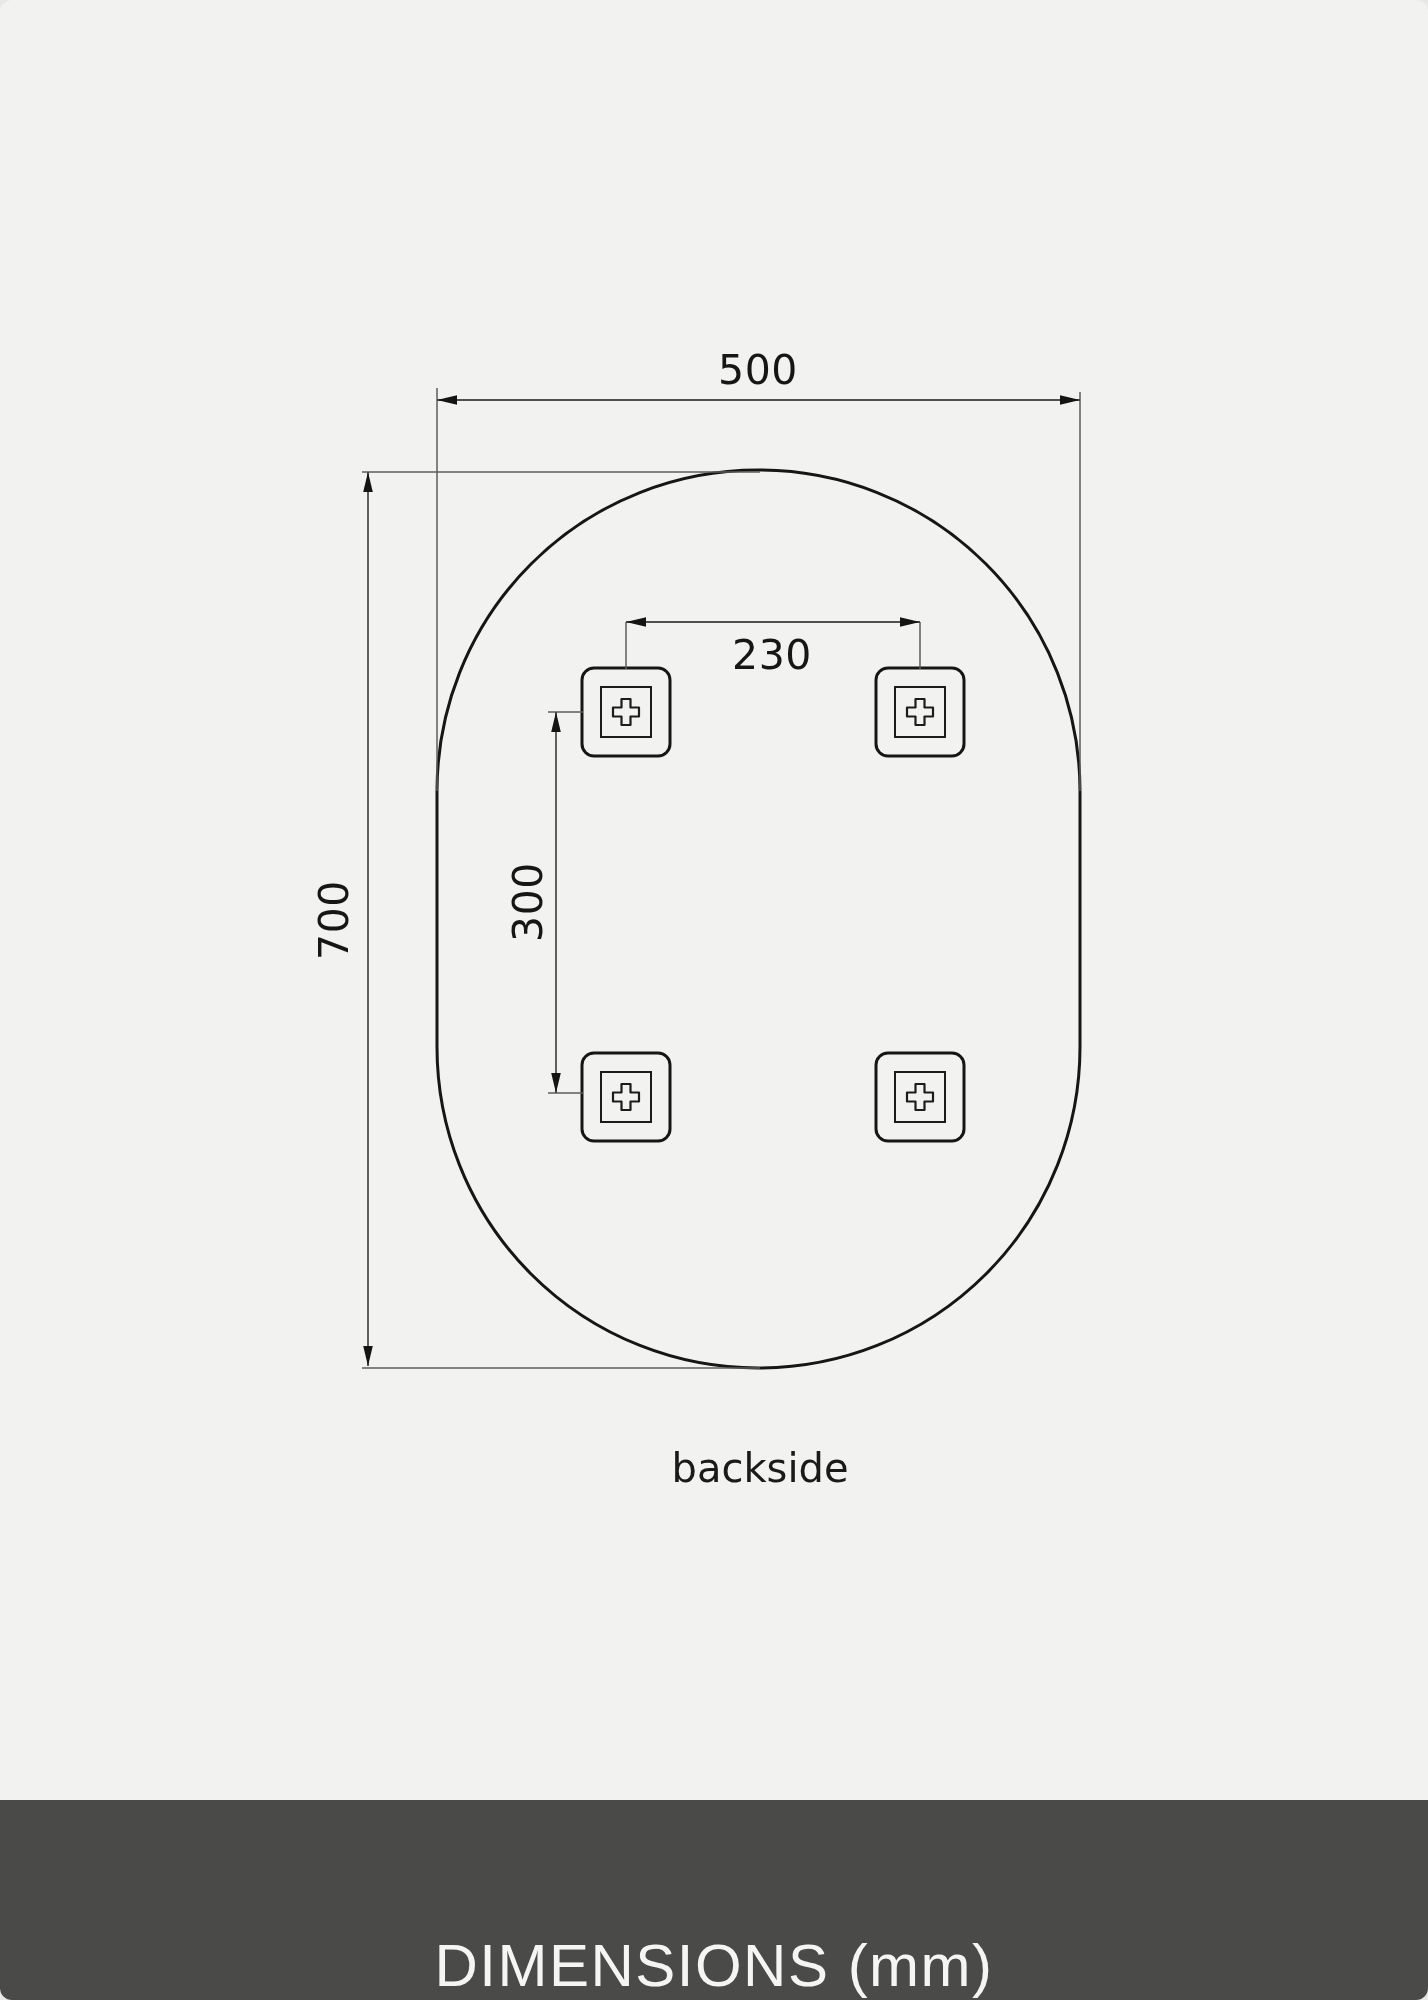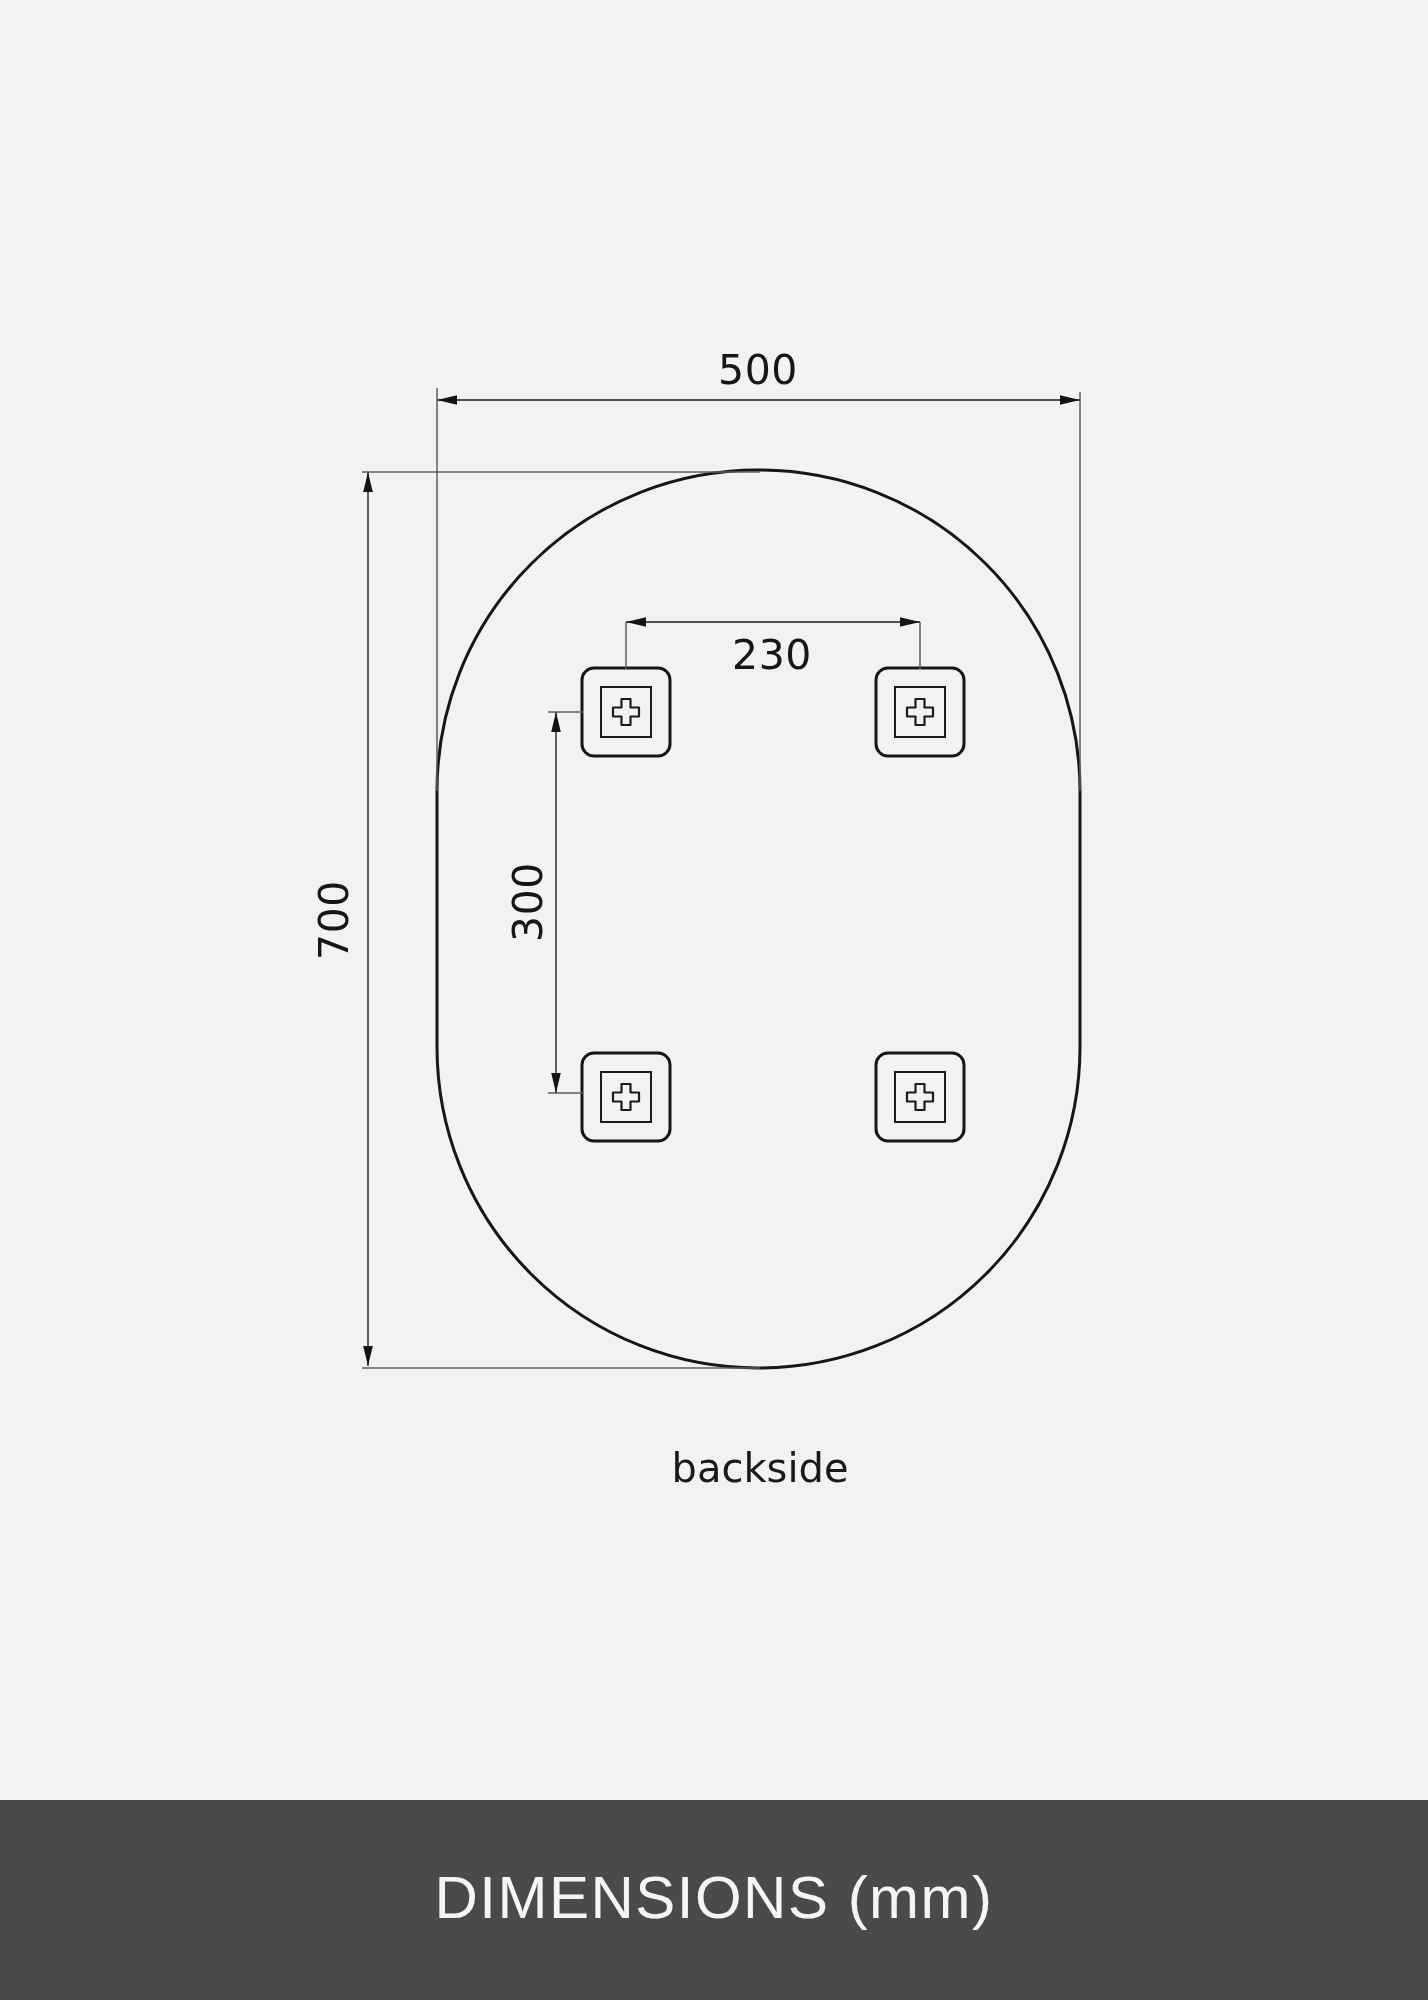--- a/index.html
+++ b/index.html
@@ -7,20 +7,21 @@
     padding: 0;
     background: #e8e8e6;
   }
   .screen {
     position: relative;
     width: 1428px;
     height: 2000px;
     background: #f2f2f0;
     overflow: hidden;
     font-family: "Liberation Sans", sans-serif;
+    border-radius: 12px;
   }
   .drawing {
     position: absolute;
     left: 0;
     top: 0;
   }
   .dim-label {
     position: absolute;
     transform: translate(-50%, -50%);
     font-family: "DejaVu Sans", "Liberation Sans", sans-serif;
@@ -50,21 +51,21 @@
     text-align: right;
   }
   .footer {
     position: absolute;
     left: 0;
     top: 1800px;
     width: 1428px;
     height: 200px;
     background: #4a4a49;
     display: flex;
-    align-items: center;
+    align-items: flex-end;
     justify-content: center;
   }
   .footer-title {
     font-family: "Liberation Sans", sans-serif;
     font-size: 60px;
     font-weight: 400;
     letter-spacing: 1.5px;
     color: #f5f5f3;
     margin-top: -6px;
   }

